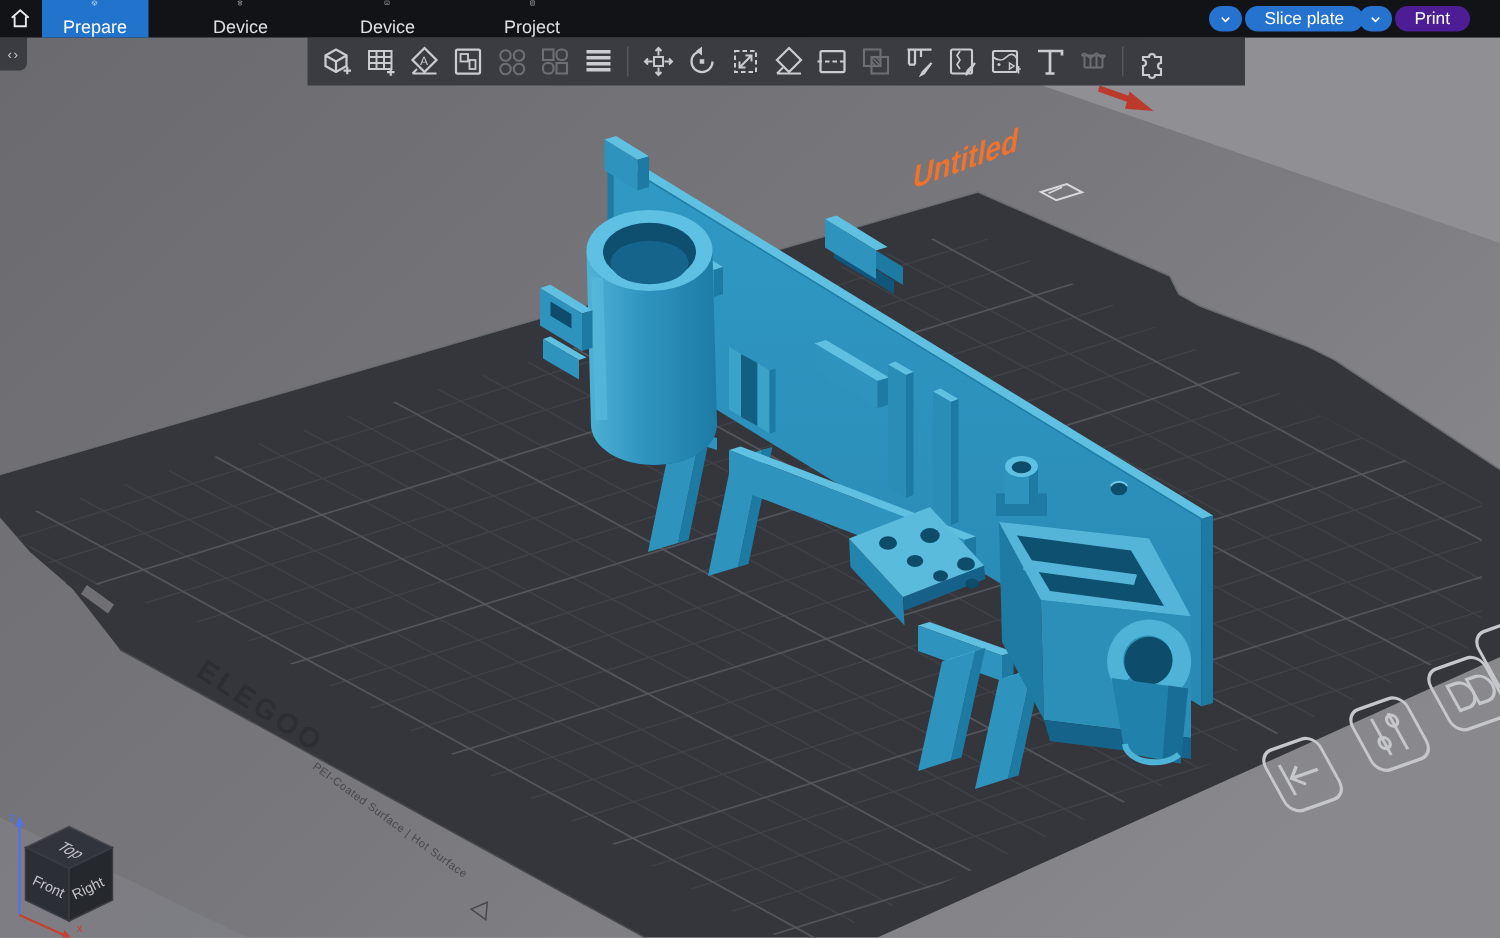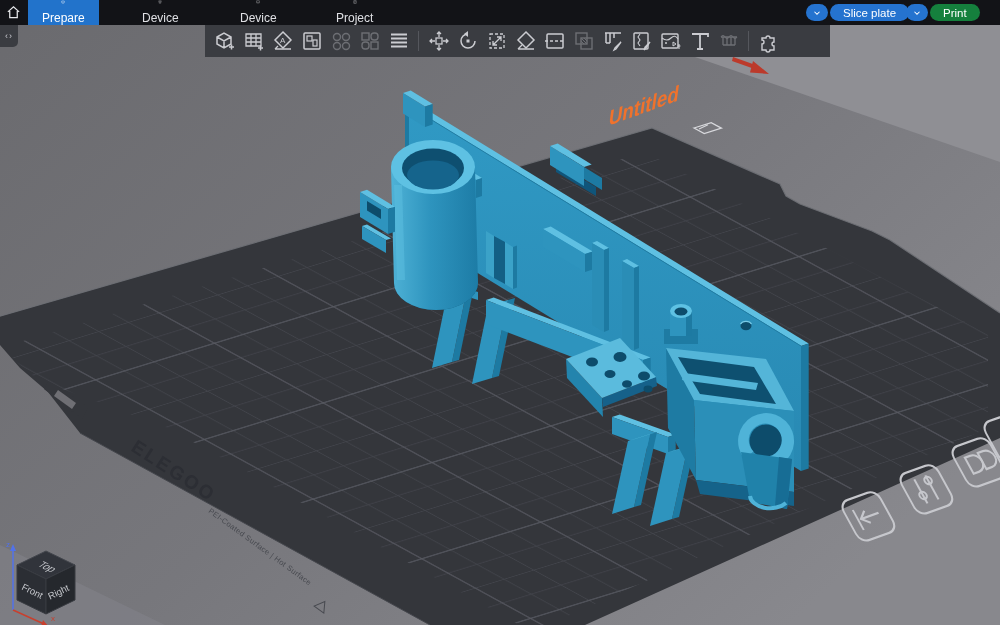--- a/index.html
+++ b/index.html
@@ -5,21 +5,21 @@
   * { margin:0; padding:0; box-sizing:border-box; }
   html,body { width:1000px; height:625px; overflow:hidden; background:#8e8e93; font-family:"Liberation Sans",sans-serif; }
   #topbar { position:absolute; left:0; top:0; width:1000px; height:25px; background:#121317; z-index:30; }
   .home { position:absolute; left:0; top:0; width:26px; height:25px; display:flex; align-items:center; justify-content:center; }
   .tab { position:absolute; top:0; height:25px; display:flex; align-items:center; gap:7px; padding:0 14px; color:#dfe0e4; font-size:12px;flex-direction:column; }
   .tab.active { background:#2273cb; color:#fff; }
   .pillgroup { position:absolute; top:4px; height:17px; display:flex; gap:2px; }
   .chev { width:22px; height:17px; border-radius:9px; background:#2573cf; display:flex; align-items:center; justify-content:center; }
   .pill { height:17px; border-radius:9px; display:flex; align-items:center; justify-content:center; font-size:11.5px; color:#fff; padding:0 13px; }
   .pill.blue { background:#2573cf; }
-  .pill.gray { background:#15803d; }
+  .pill.gray { background:#4c1d95; }
   #collapse { position:absolute; left:0; top:25px; width:18px; height:22px; background:#3a3c41; border-radius:0 0 5px 0; color:#c9cad0; font-size:9px; display:flex; align-items:center; justify-content:center; z-index:25; letter-spacing:1px;}
   #toolbar { position:absolute; left:205px; top:25px; width:625px; height:32px; background:#3a3c41; z-index:25; display:flex; align-items:center; padding:0 5px; }
   .tbi { width:29px; height:26px; display:flex; align-items:center; justify-content:center; }
   .tbi.dim svg { opacity:0.35; }
   .tbsep { width:1px; height:20px; background:#55575d; margin:0 5px; }
   #scene { position:absolute; left:0; top:0; z-index:1; }
   svg text { user-select:none; }
 </style>
 </head>
 <body>

